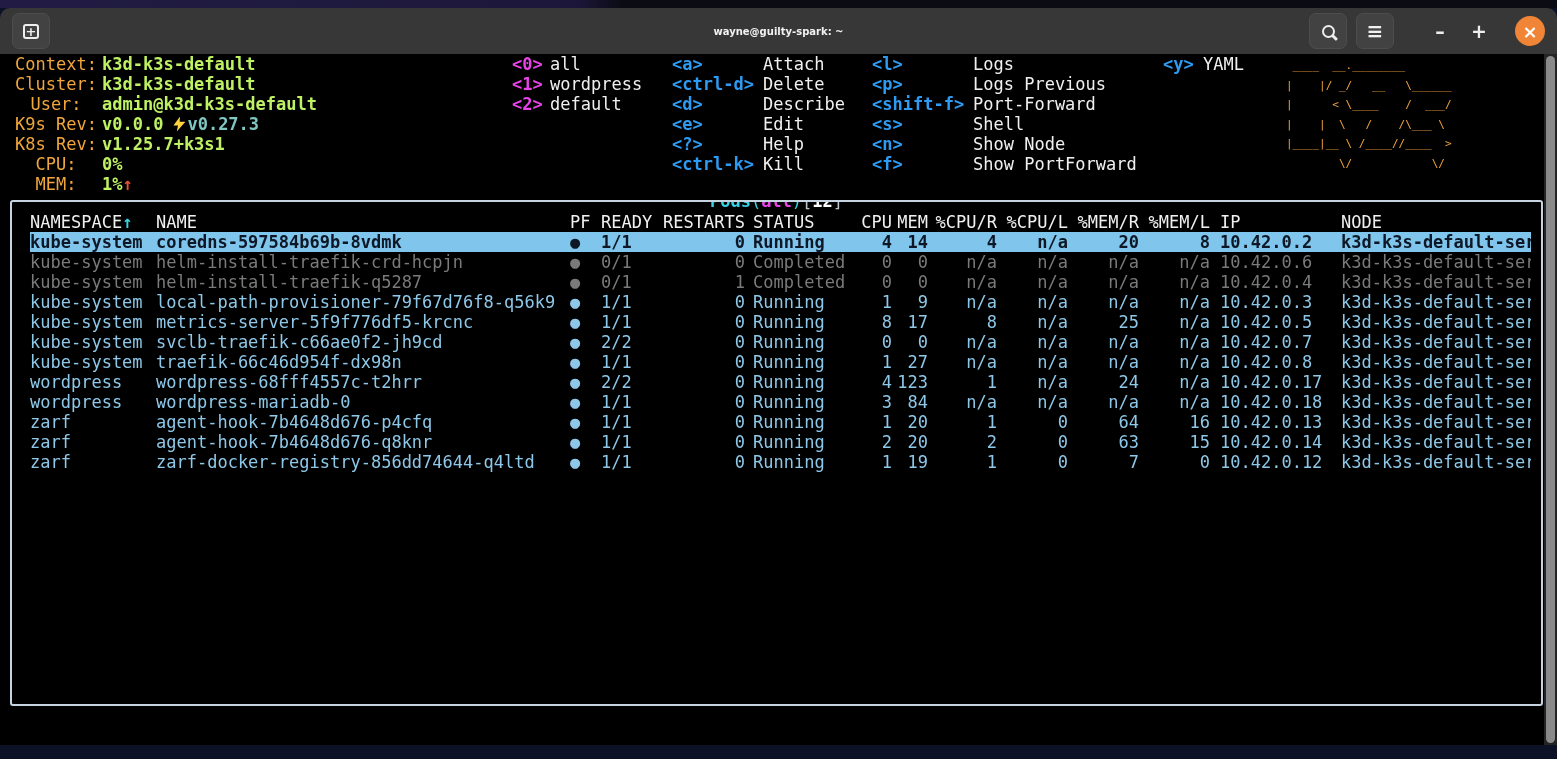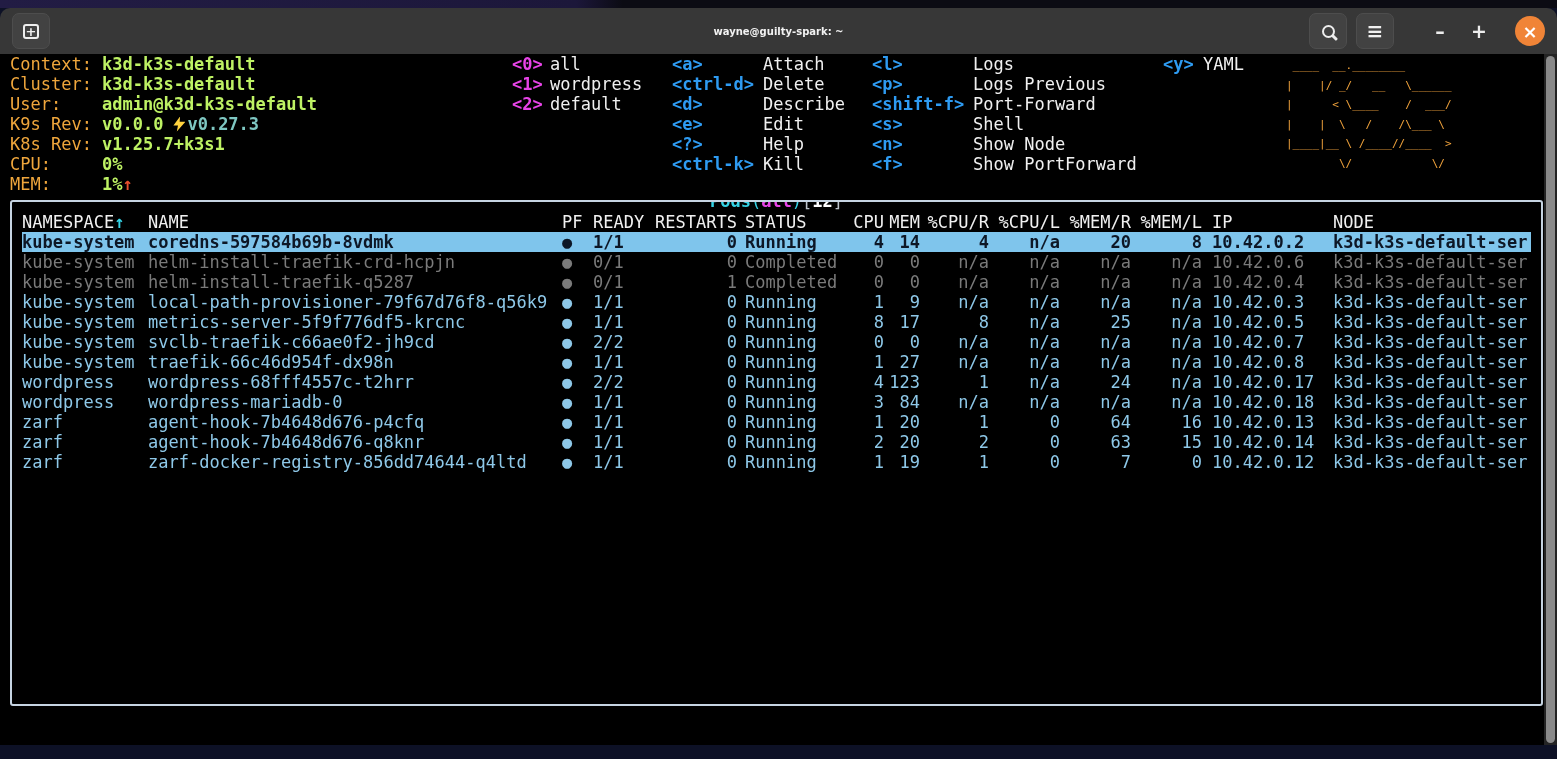--- a/index.html
+++ b/index.html
@@ -33,21 +33,21 @@
     cursor:pointer; margin-left:12px; }
 
   
   .terminal { position:absolute; top:54px; left:0; right:0; bottom:14px; background:#000000;
     color:#f0f0f0; font-size:17px; line-height:20px; overflow:hidden; }
 
   .k9s-header { position:relative; height:140px; }
   .blk { position:absolute; top:0; }
   .cluster-info { left:10px; }
   .info-row { display:flex; height:20px; line-height:20px; white-space:pre; }
-  .info-label { width:92px; color:#efa63c; }
+  .info-label { width:92px; color:#efa63c;text-align:center; }
   .info-value { color:#bef264; font-weight:bold; }
   .upgrade { color:#7ec7c2; font-weight:bold; }
   .bolt { width:12px; height:15px; background:#ffd23e; display:inline-block; align-self:center;
     margin:0 2px 0 10px; clip-path:polygon(55% 0,0 60%,38% 60%,28% 100%,100% 35%,52% 35%); }
   .trend { color:#e8502e; font-weight:bold; }
 
   .ns-keys { left:512px; }
   .menu-col1 { left:672px; }
   .menu-col2 { left:872px; }
   .menu-col3 { left:1163px; }
@@ -59,21 +59,21 @@
   .menu-col1 .hk-key { width:91px; }
   .menu-col2 .hk-key { width:101px; }
   .menu-col3 .hk-key { width:40px; }
   .hk-label { color:#f0f0f0; }
 
   .k9s-logo { position:absolute; left:1286px; top:2px; color:#f1a33c; font-size:11px;
     line-height:19.5px; white-space:pre; }
 
   
   .pods-box { position:relative; margin:6px 14px 0 10px; height:506px;
-    border:2px solid #c6d4e2; border-radius:3px; padding:10px 10px 0 10px; overflow:hidden; }
+    border:2px solid #c6d4e2; border-radius:3px; padding:10px 10px 0 18px; overflow:hidden; }
   .pods-title { position:absolute; top:-11px; left:50%; transform:translateX(-50%);
     background:#000; padding:0 7px; display:flex; height:20px; line-height:20px; }
   .t-res { color:#35d3e6; font-weight:bold; }
   .t-paren { color:#35d3e6; }
   .t-filter { color:#e743e7; font-weight:bold; }
   .t-brkt { color:#bcc3cb; }
   .t-count { color:#ffffff; font-weight:bold; }
 
   .grid14 { display:grid; height:20px; line-height:20px;
     grid-template-columns:126px 414px 31px 57px 87px 110px 37px 36px 69px 71px 71px 71px 131px 1fr; }

